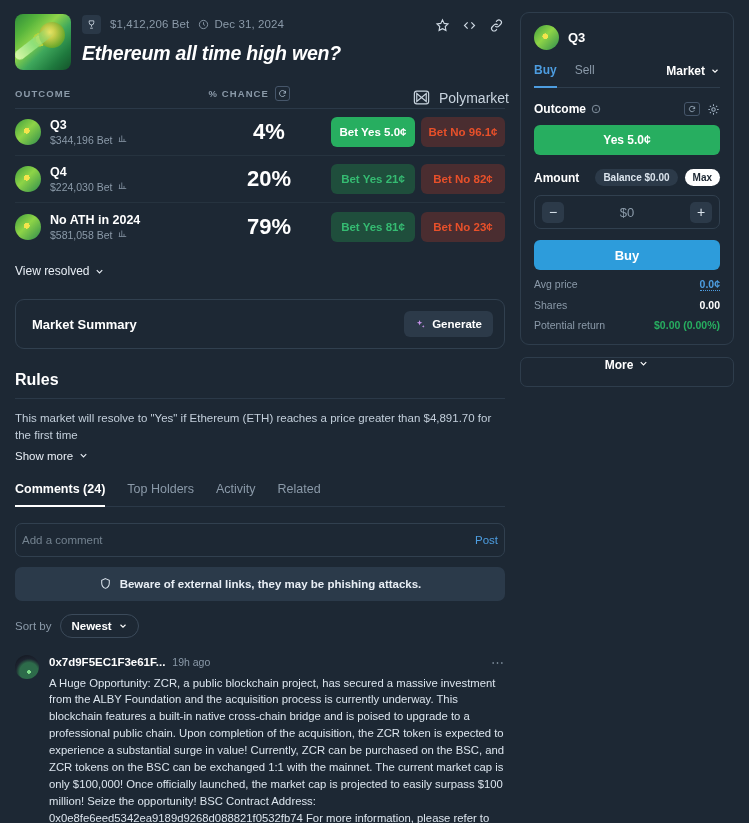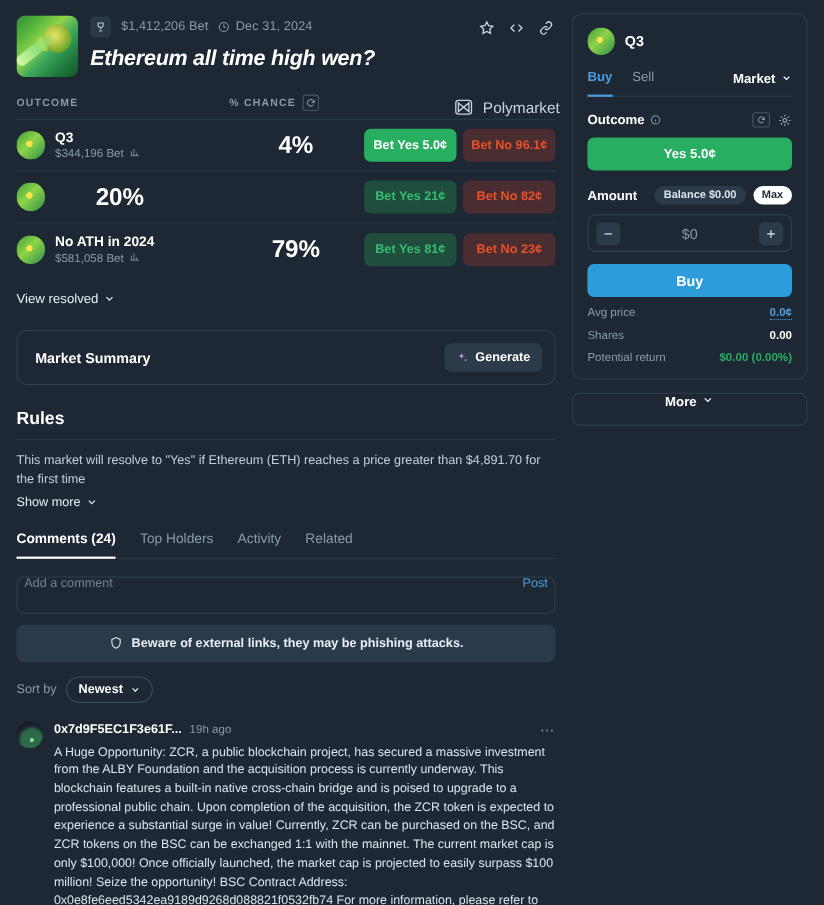--- a/index.html
+++ b/index.html
@@ -111,21 +111,21 @@
 
   .tabs { display: flex; gap: 22px; margin-top: 18px; border-bottom: 1px solid #2b3948; }
   .tab {
     font-size: 12.5px; color: #8b9aa9; padding-bottom: 9px; cursor: pointer;
     border-bottom: 2px solid transparent; margin-bottom: -1px;
   }
   .tab.active { color: #fff; font-weight: bold; border-bottom-color: #fff; }
 
   .cmt-box {
     margin-top: 16px; height: 34px; border: 1px solid #31404f; border-radius: 7px;
-    display: flex; align-items: flex-start; padding: 0 6px;
+    display: flex; align-items: center; padding: 0 6px;
   }
   .cmt-input {
     flex: 1; background: transparent; border: none; outline: none;
     color: #e8eef5; font-size: 11.5px; font-family: inherit;
   }
   .cmt-input::placeholder { color: #73828f; }
   .post-btn { font-size: 11.5px; color: #4d9de0; cursor: pointer; background: none; border: none; font-family: inherit; }
 
   .warn {
     margin-top: 10px; height: 34px; border-radius: 7px; background: #2b3a4a;
@@ -307,20 +307,29 @@
           </div>
         </div>
         <div class="opct">4%</div>
         <div class="obtns">
           <button class="bet yes hot">Bet Yes 5.0¢</button>
           <button class="bet no">Bet No 96.1¢</button>
         </div>
       </div>
       <div class="orow">
         <div class="oav"></div>
+        <div class="oinfo">
+          <div class="oname">Q4</div>
+          <div class="osub">
+            <span>$224,030 Bet</span>
+            <svg width="9" height="9" viewBox="0 0 24 24" fill="none" stroke="#8b9aa9" stroke-width="2">
+                <path d="M4 20V9M10 20V4M16 20v-7M22 20H2"></path>
+              </svg>
+          </div>
+        </div>
         <div class="opct">20%</div>
         <div class="obtns">
           <button class="bet yes">Bet Yes 21¢</button>
           <button class="bet no">Bet No 82¢</button>
         </div>
       </div>
       <div class="orow">
         <div class="oav"></div>
         <div class="oinfo">
           <div class="oname">No ATH in 2024</div>

